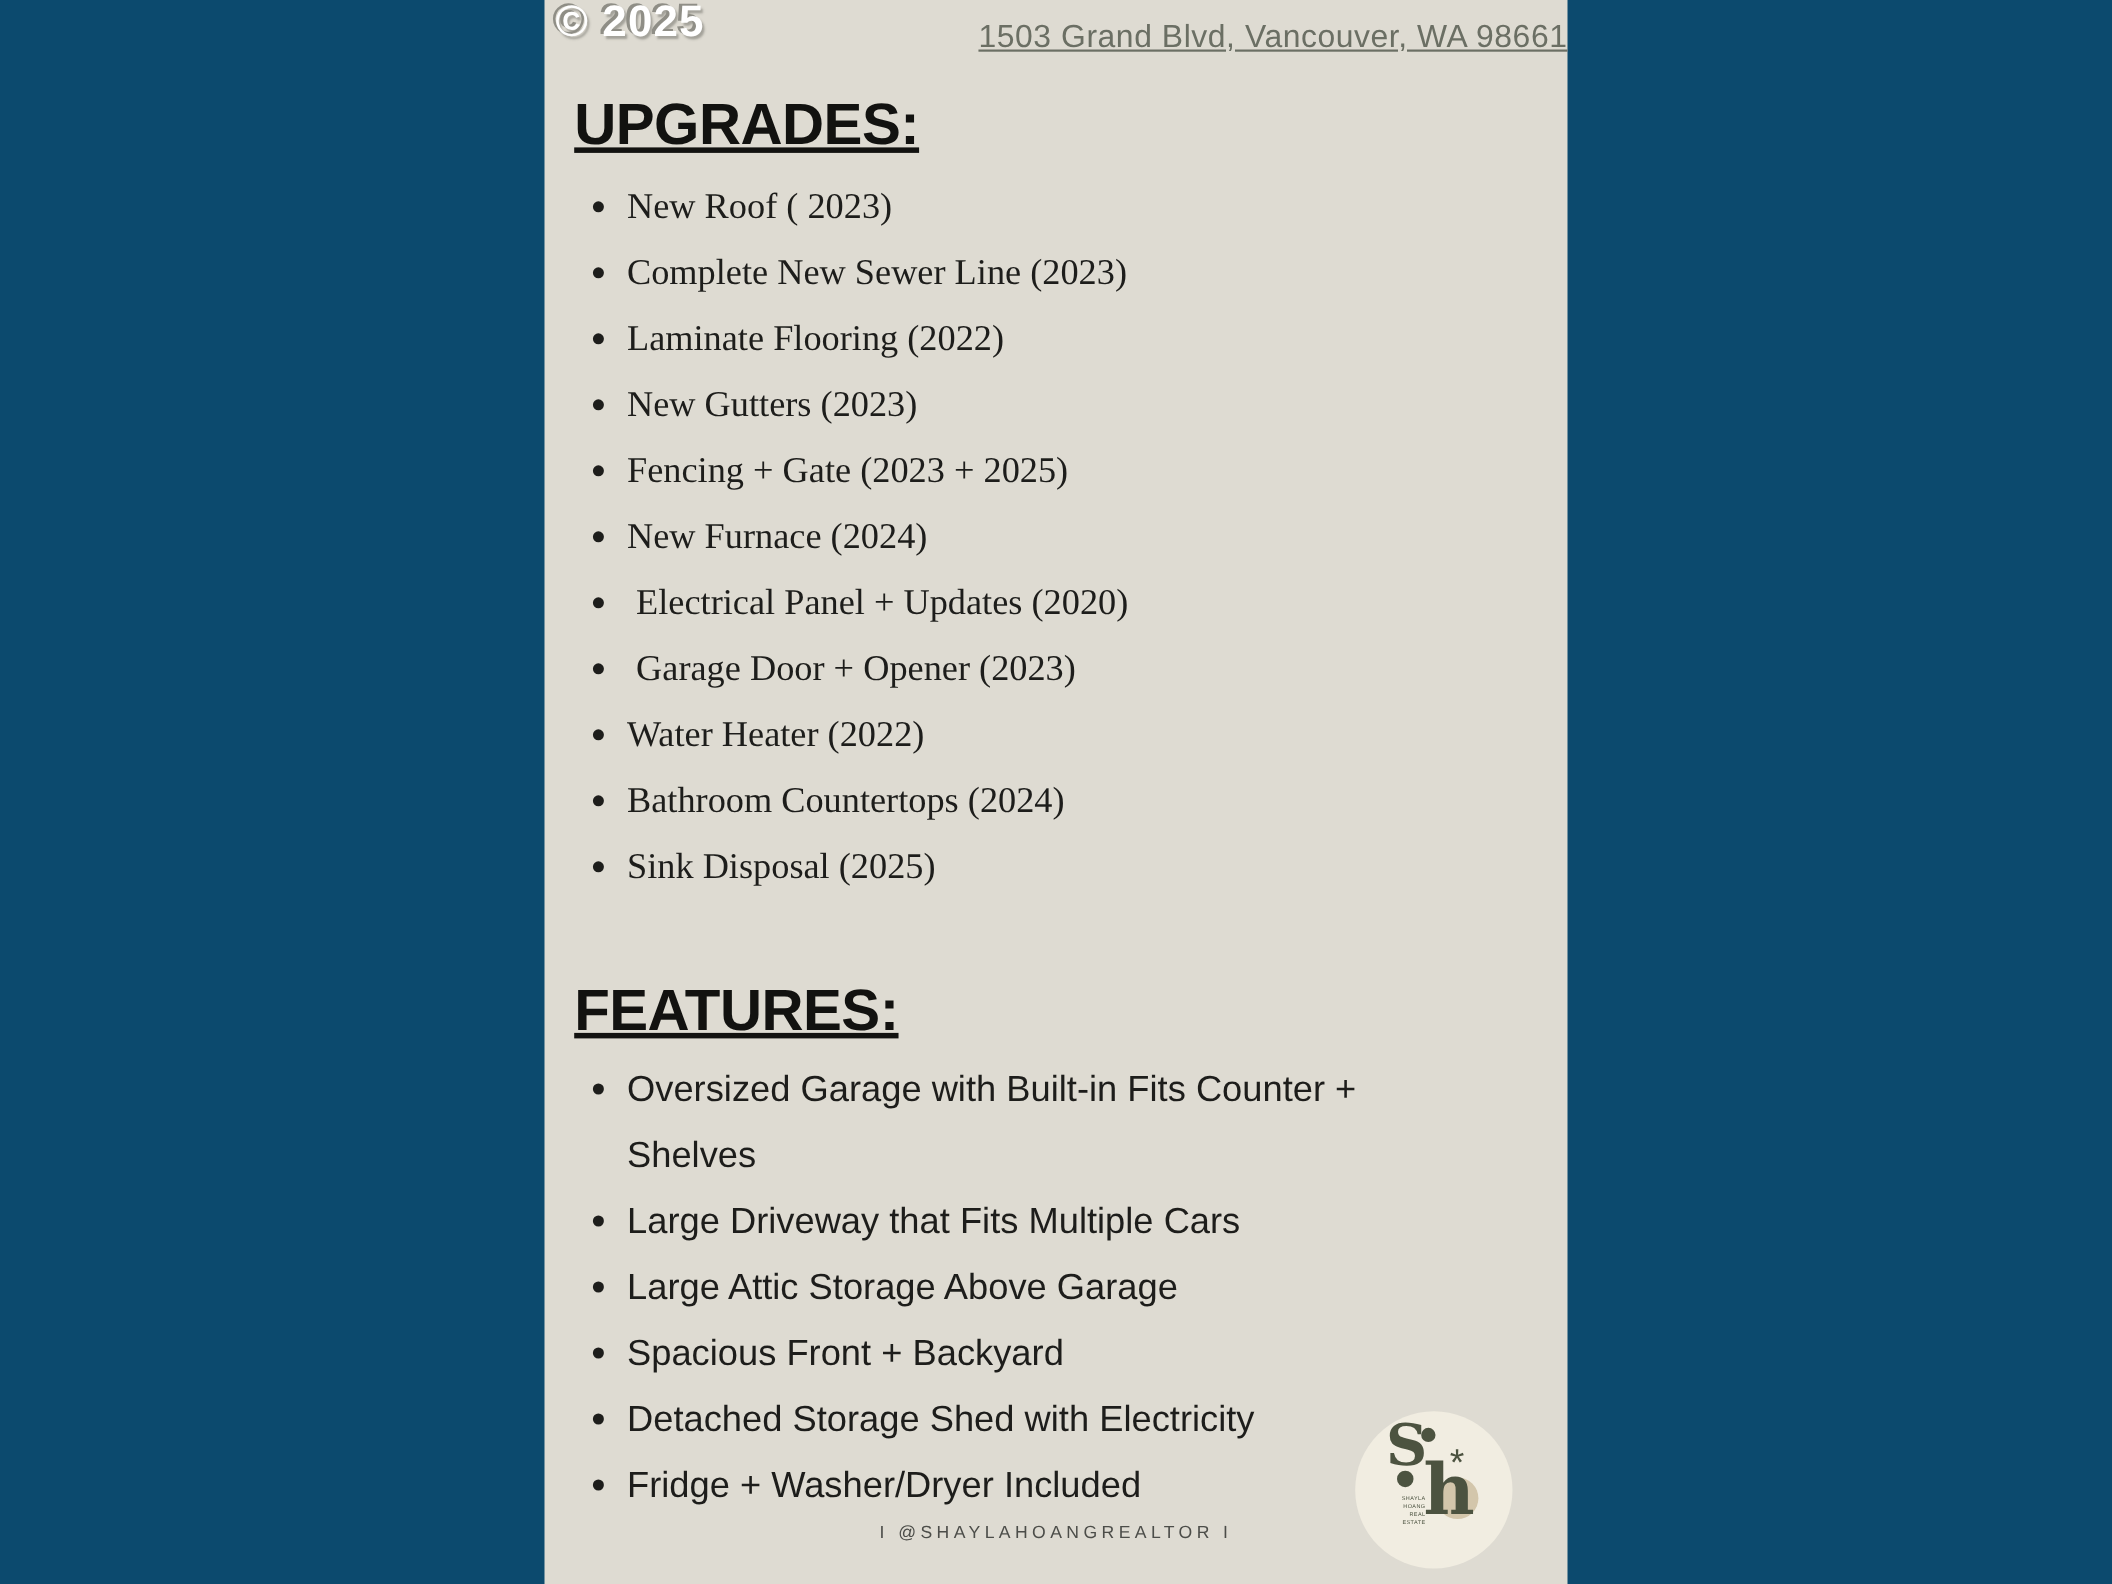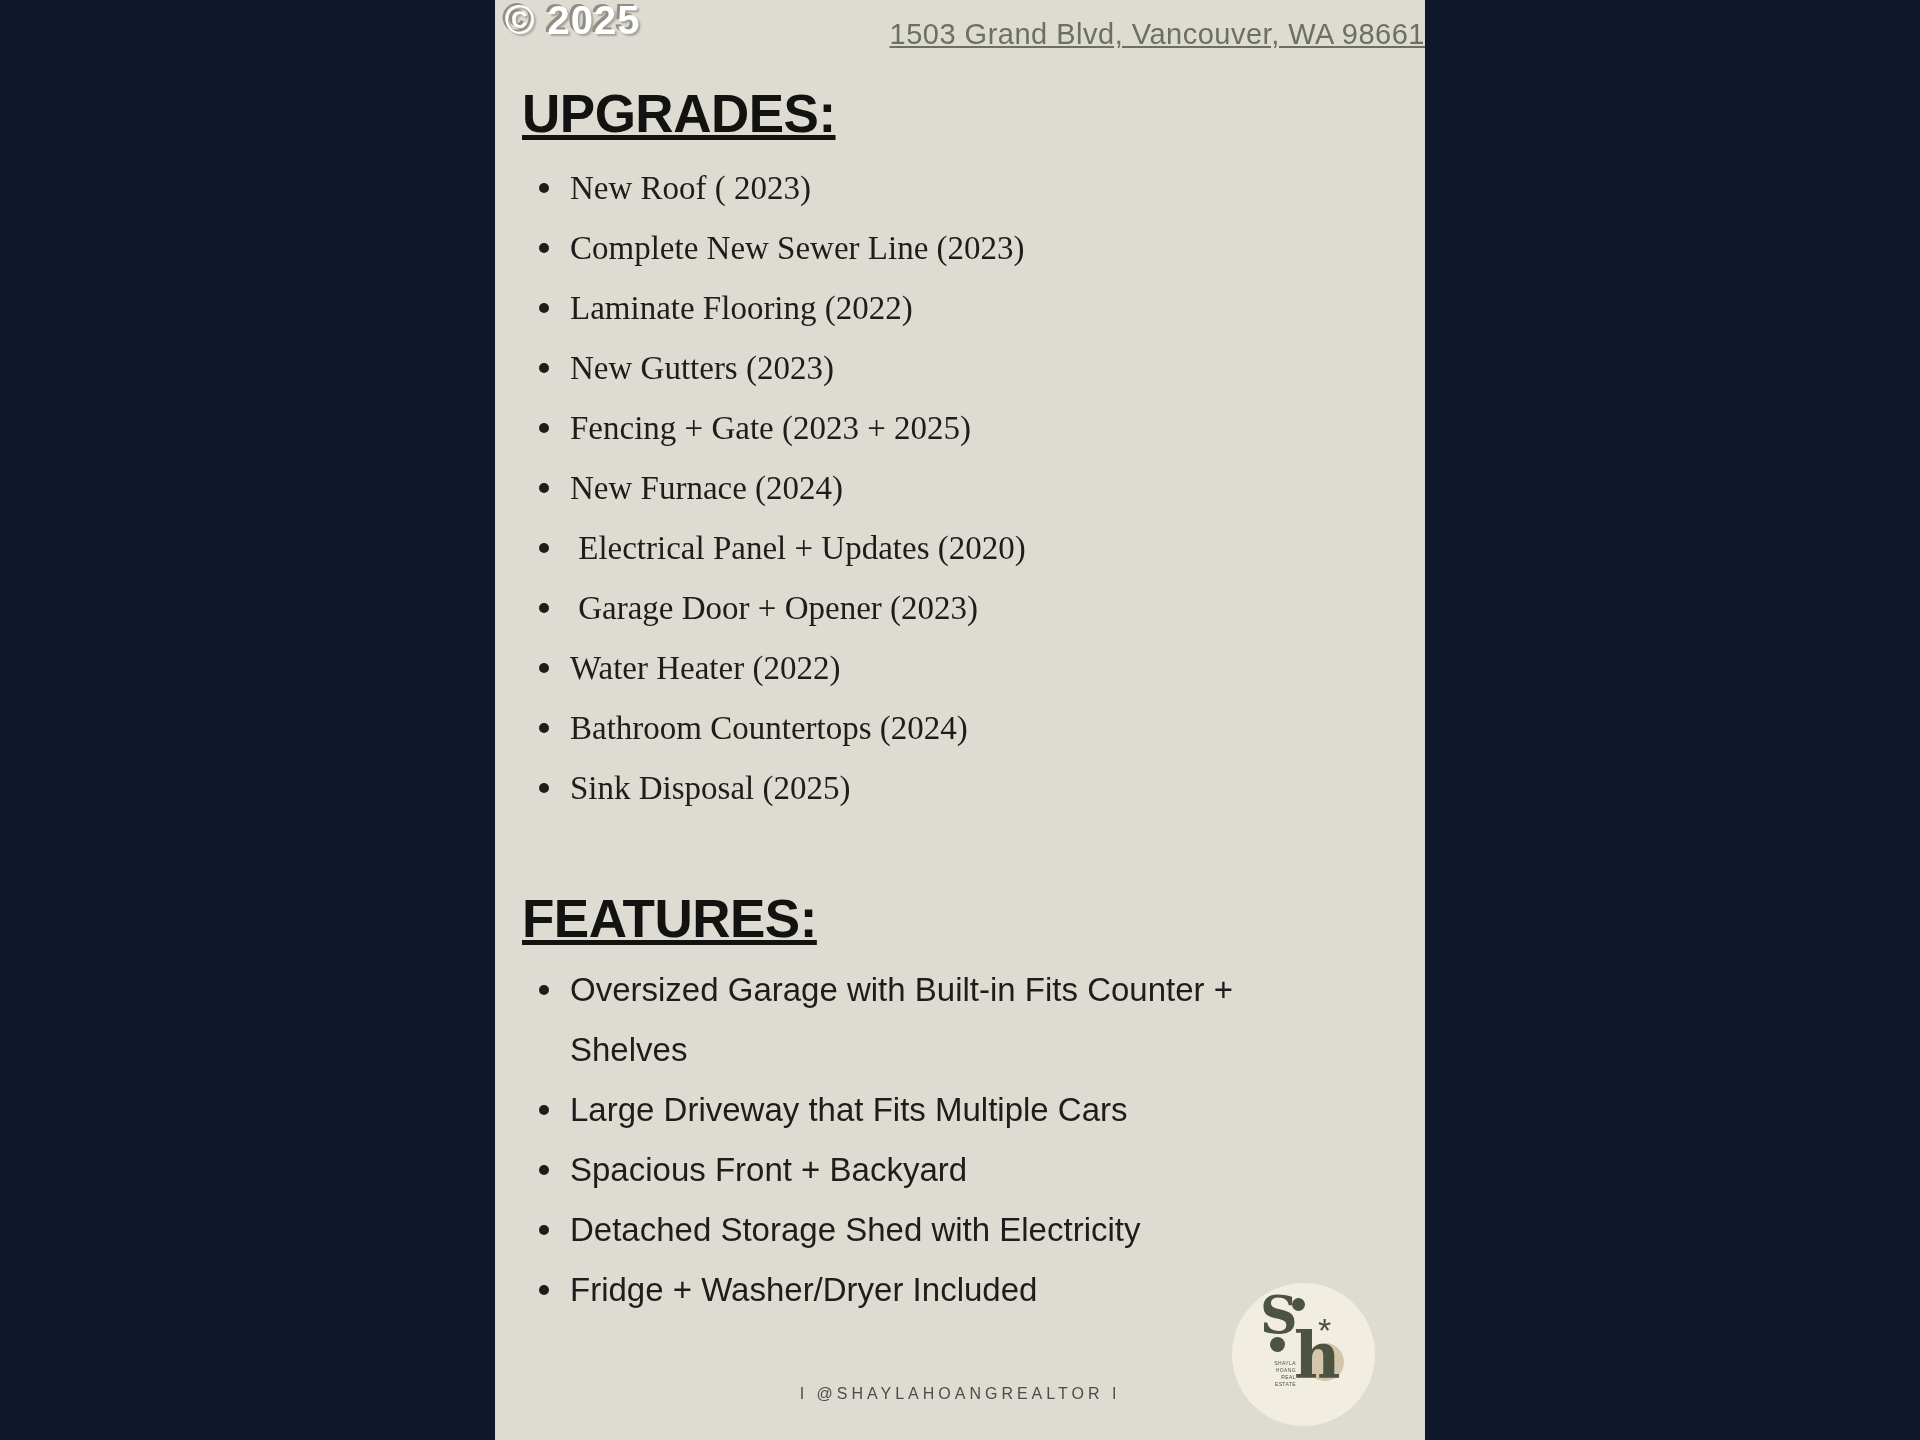--- a/index.html
+++ b/index.html
@@ -5,21 +5,21 @@
   html, body {
     margin: 0;
     padding: 0;
     background: #ffffff;
     font-family: "Liberation Sans", sans-serif;
   }
   .page {
     position: relative;
     width: 1920px;
     height: 1440px;
-    background: #0f172a;
+    background: #0c4a6e;
     overflow: hidden;
   }
   .panel {
     position: absolute;
     left: 495px;
     top: 0;
     width: 930px;
     height: 1440px;
     background: #dedbd2;
   }
@@ -182,20 +182,21 @@
         <li>Water Heater (2022)</li>
         <li>Bathroom Countertops (2024)</li>
         <li>Sink Disposal (2025)</li>
       </ul>
 
     <h1 class="heading heading-features">FEATURES:</h1>
     <ul class="list list-features">
         <li>Oversized Garage with Built-in Fits Counter +
 Shelves</li>
         <li>Large Driveway that Fits Multiple Cars</li>
+        <li>Large Attic Storage Above Garage</li>
         <li>Spacious Front + Backyard</li>
         <li>Detached Storage Shed with Electricity</li>
         <li>Fridge + Washer/Dryer Included</li>
       </ul>
 
     <div class="footer-handle">I @SHAYLAHOANGREALTOR I</div>
 
     <div class="logo">
       <div class="logo-tan-circle"></div>
       <div class="logo-s">S</div>

